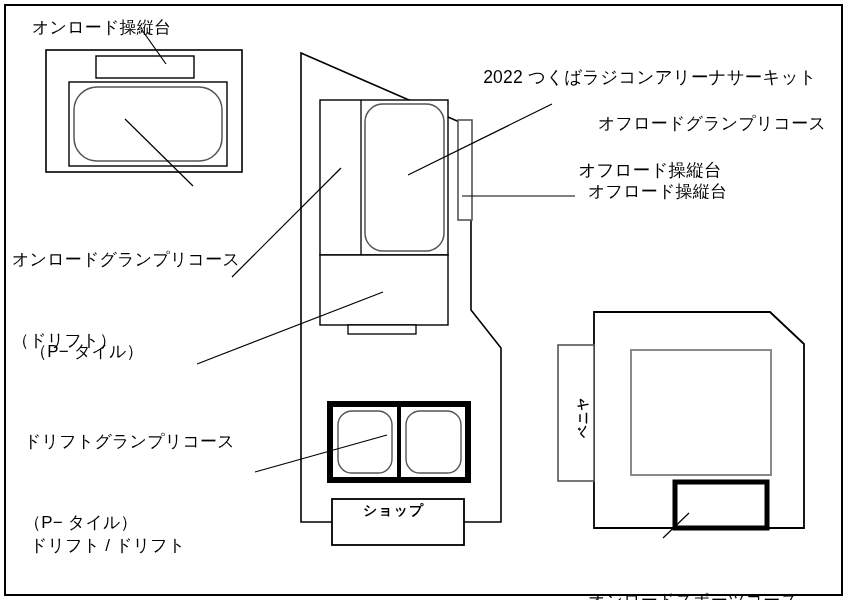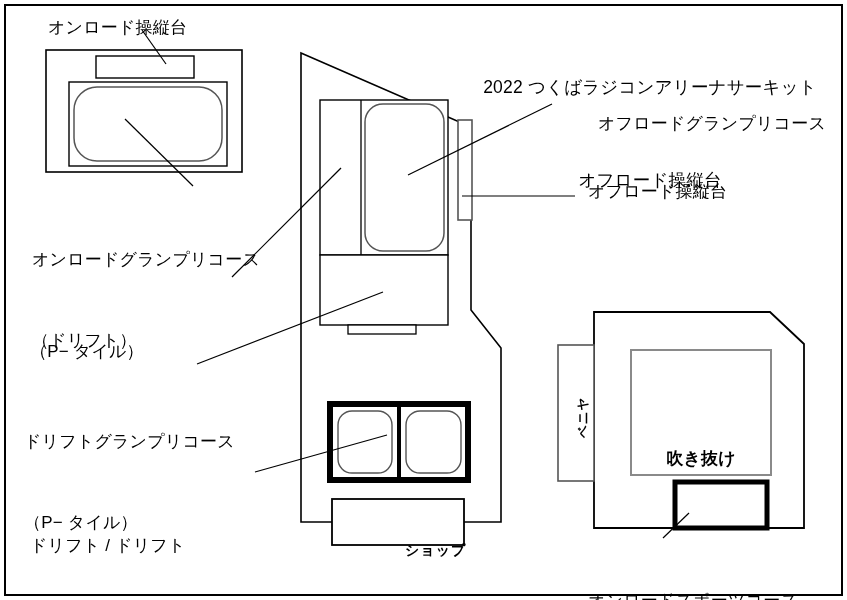--- a/index.html
+++ b/index.html
@@ -109,28 +109,28 @@
     <line x1="125" y1="119" x2="193" y2="186" stroke="#000000" stroke-width="1.2"></line>
     <line x1="341" y1="168" x2="232" y2="277" stroke="#000000" stroke-width="1.2"></line>
     <line x1="383" y1="292" x2="197" y2="364" stroke="#000000" stroke-width="1.2"></line>
     <line x1="387" y1="435" x2="255" y2="472" stroke="#000000" stroke-width="1.2"></line>
     <line x1="408" y1="175" x2="552" y2="104" stroke="#000000" stroke-width="1.2"></line>
     <line x1="462" y1="196" x2="575" y2="196" stroke="#000000" stroke-width="1.2"></line>
     <line x1="689" y1="513" x2="663" y2="538" stroke="#000000" stroke-width="1.2"></line>
 
   </svg>
 
-  <div class="lbl lbl-title" style="left:470px; top:10px; width:360px;">
+  <div class="lbl lbl-title" style="left:470px; top:0; width:360px;">
     <div>2022 つくばラジコンアリーナサーキット</div>
     <div>オフロード操縦台</div>
   </div>
 
-  <div class="lbl" style="left:48px; top:14px;">オンロード操縦台</div>
+  <div class="lbl" style="left:32px; top:14px;">オンロード操縦台</div>
 
-  <div class="lbl" style="left:32px; top:192px;">
+  <div class="lbl" style="left:12px; top:192px;">
     <div>オンロードグランプリコース</div>
     <div>（ドリフト）</div>
   </div>
 
   <div class="lbl" style="left:30px; top:284px;">
     <div>（P− タイル）</div>
   </div>
 
   <div class="lbl" style="left:24px; top:374px;">
     <div>ドリフトグランプリコース</div>
@@ -140,24 +140,23 @@
   <div class="lbl" style="left:30px; top:478px;">
     <div>ドリフト / ドリフト</div>
     
     
   </div>
 
   <div class="lbl" style="left:562px; top:110px;margin-left:36px;">オフロードグランプリコース</div>
 
   <div class="lbl" style="left:588px; top:178px;">オフロード操縦台</div>
 
-  <div class="lbl lbl-small" style="left:363px; top:540px;margin-left:42px;">ショップ</div>
+  <div class="lbl lbl-small" style="left:363px; top:500px;">ショップ</div>
 
   <div class="lbl lbl-2f" style="left:631px; top:374px; width:140px;">
-    <div>吹き抜け</div>
   </div>
 
   <div class="lbl lbl-vert" style="left:570px; top:438px;">ベニヤ</div>
 
   <div class="lbl" style="left:588px; top:533px;">
     <div>オンロードスポーツコース</div>
     
   </div>
 
 </div>

